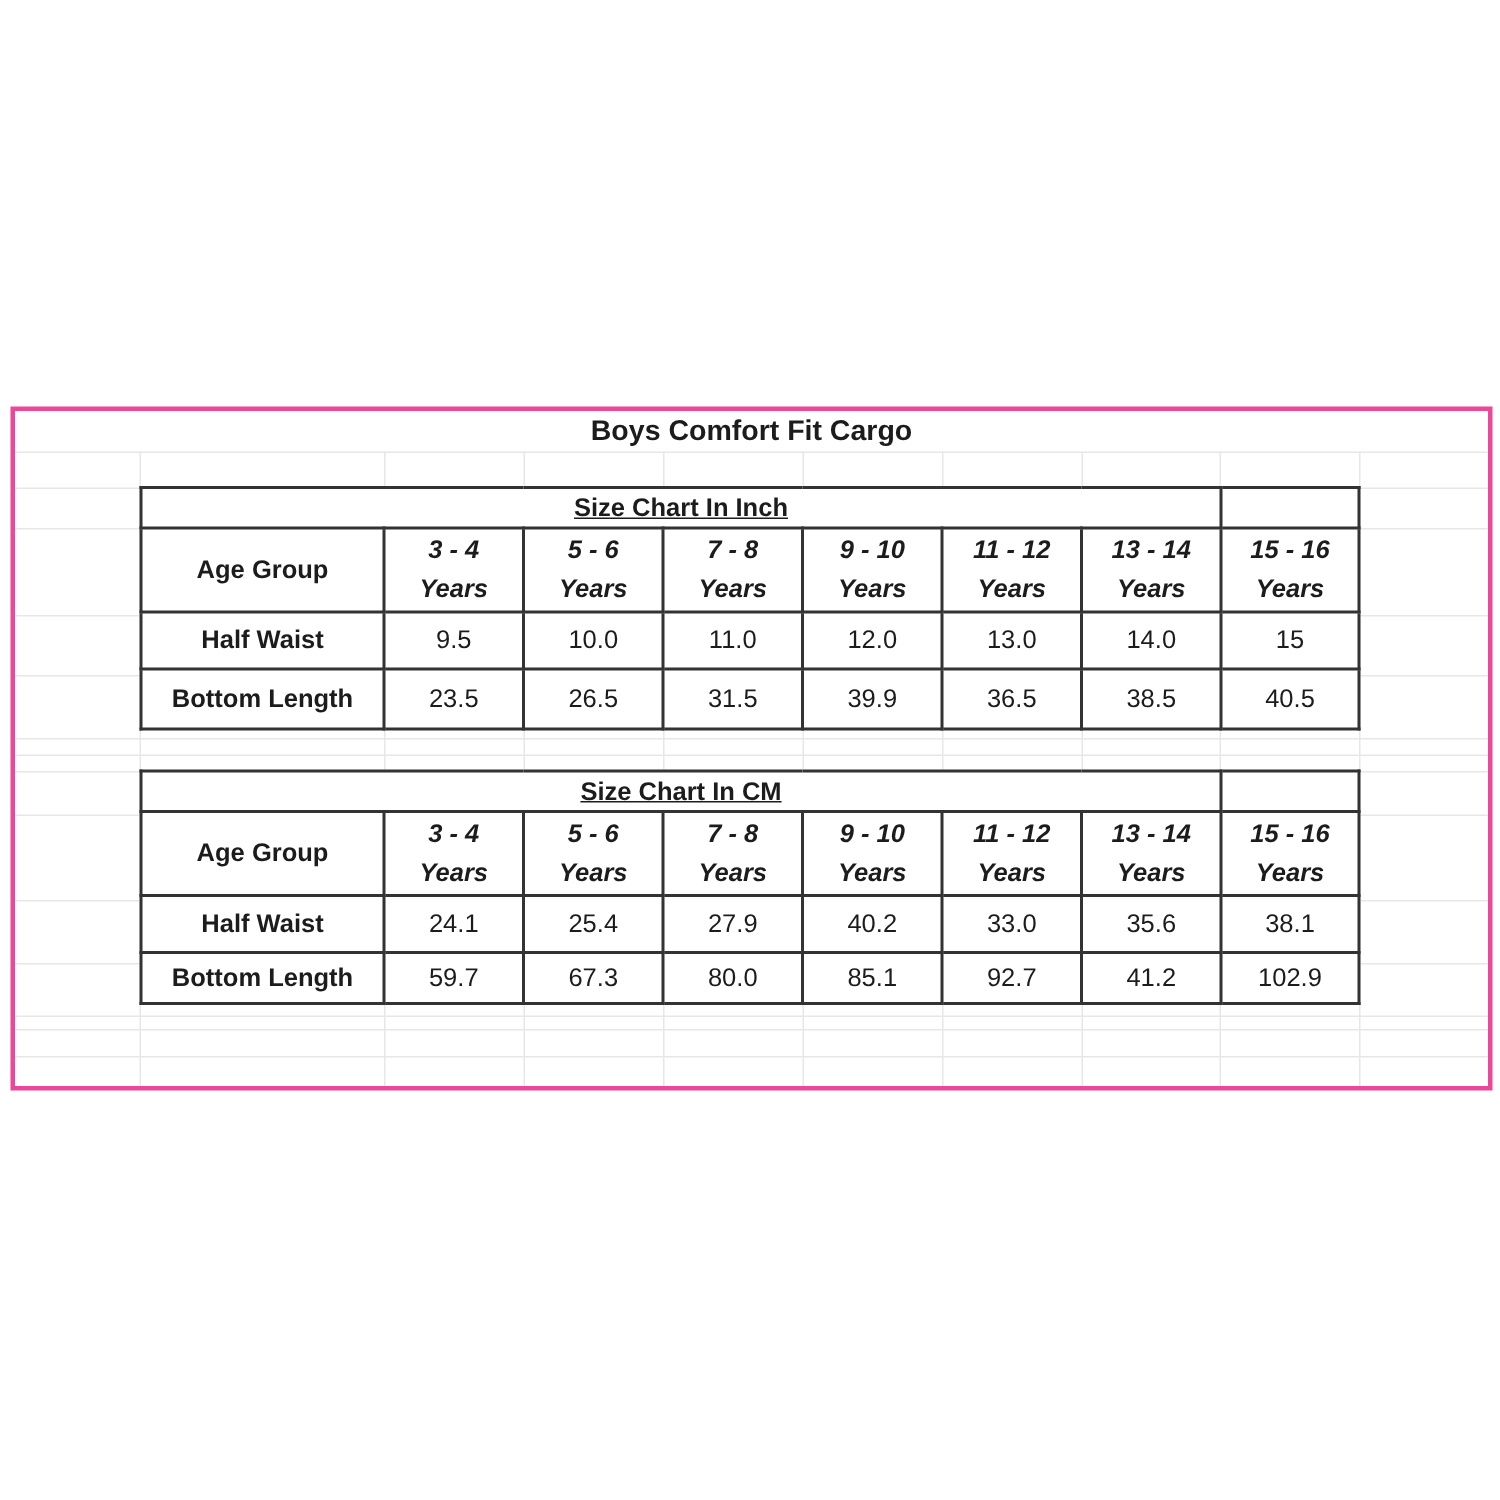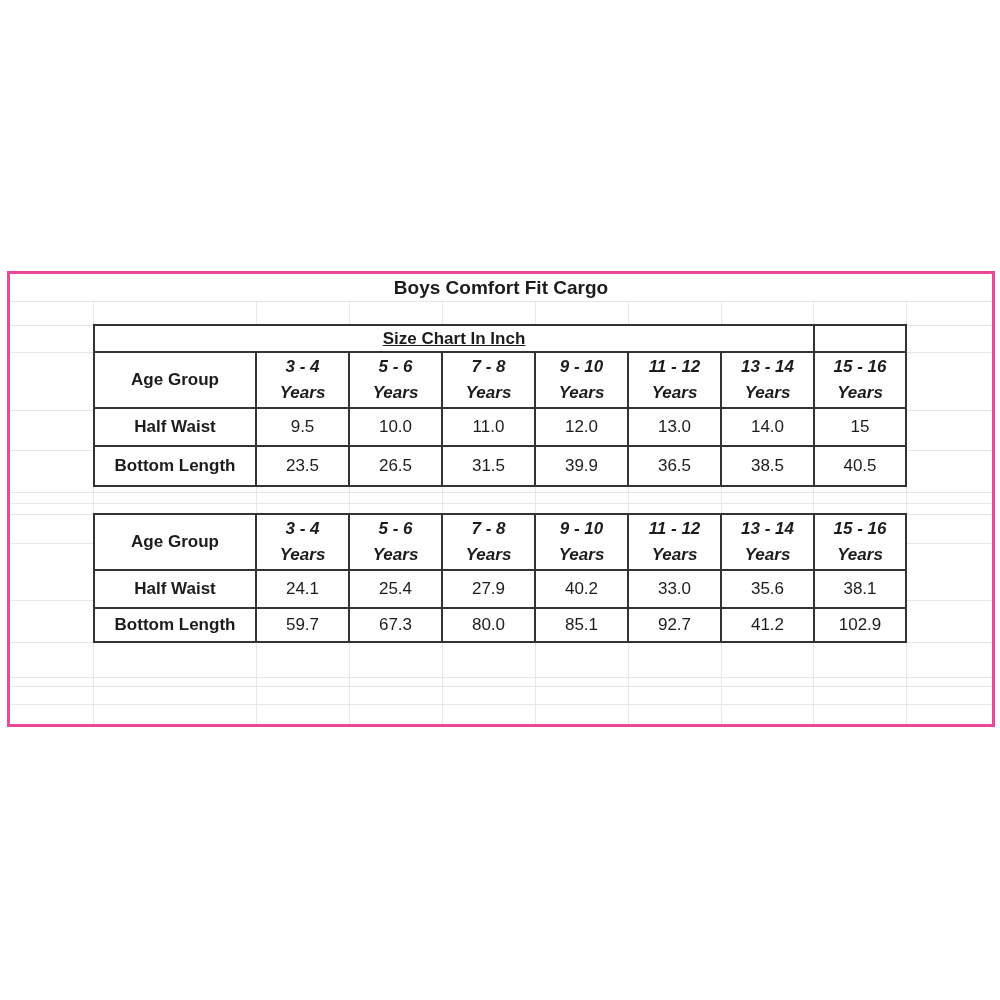--- a/index.html
+++ b/index.html
@@ -189,20 +189,24 @@
         <col style="width:162px">
           <col style="width:93px">
           <col style="width:93px">
           <col style="width:93px">
         <col style="width:93px">
           <col style="width:93px">
           <col style="width:93px">
           <col style="width:92px">
       </colgroup>
       <tbody>
+        <tr class="r-header">
+          <td class="merged-header" colspan="7">Size Chart In CM</td>
+          <td></td>
+        </tr>
         <tr class="r-age">
           <td class="corner">Age Group</td>
           <td class="age-cell">
             <div>3 - 4</div>
             <div>Years</div>
           </td>
           <td class="age-cell">
             <div>5 - 6</div>
             <div>Years</div>
           </td>

